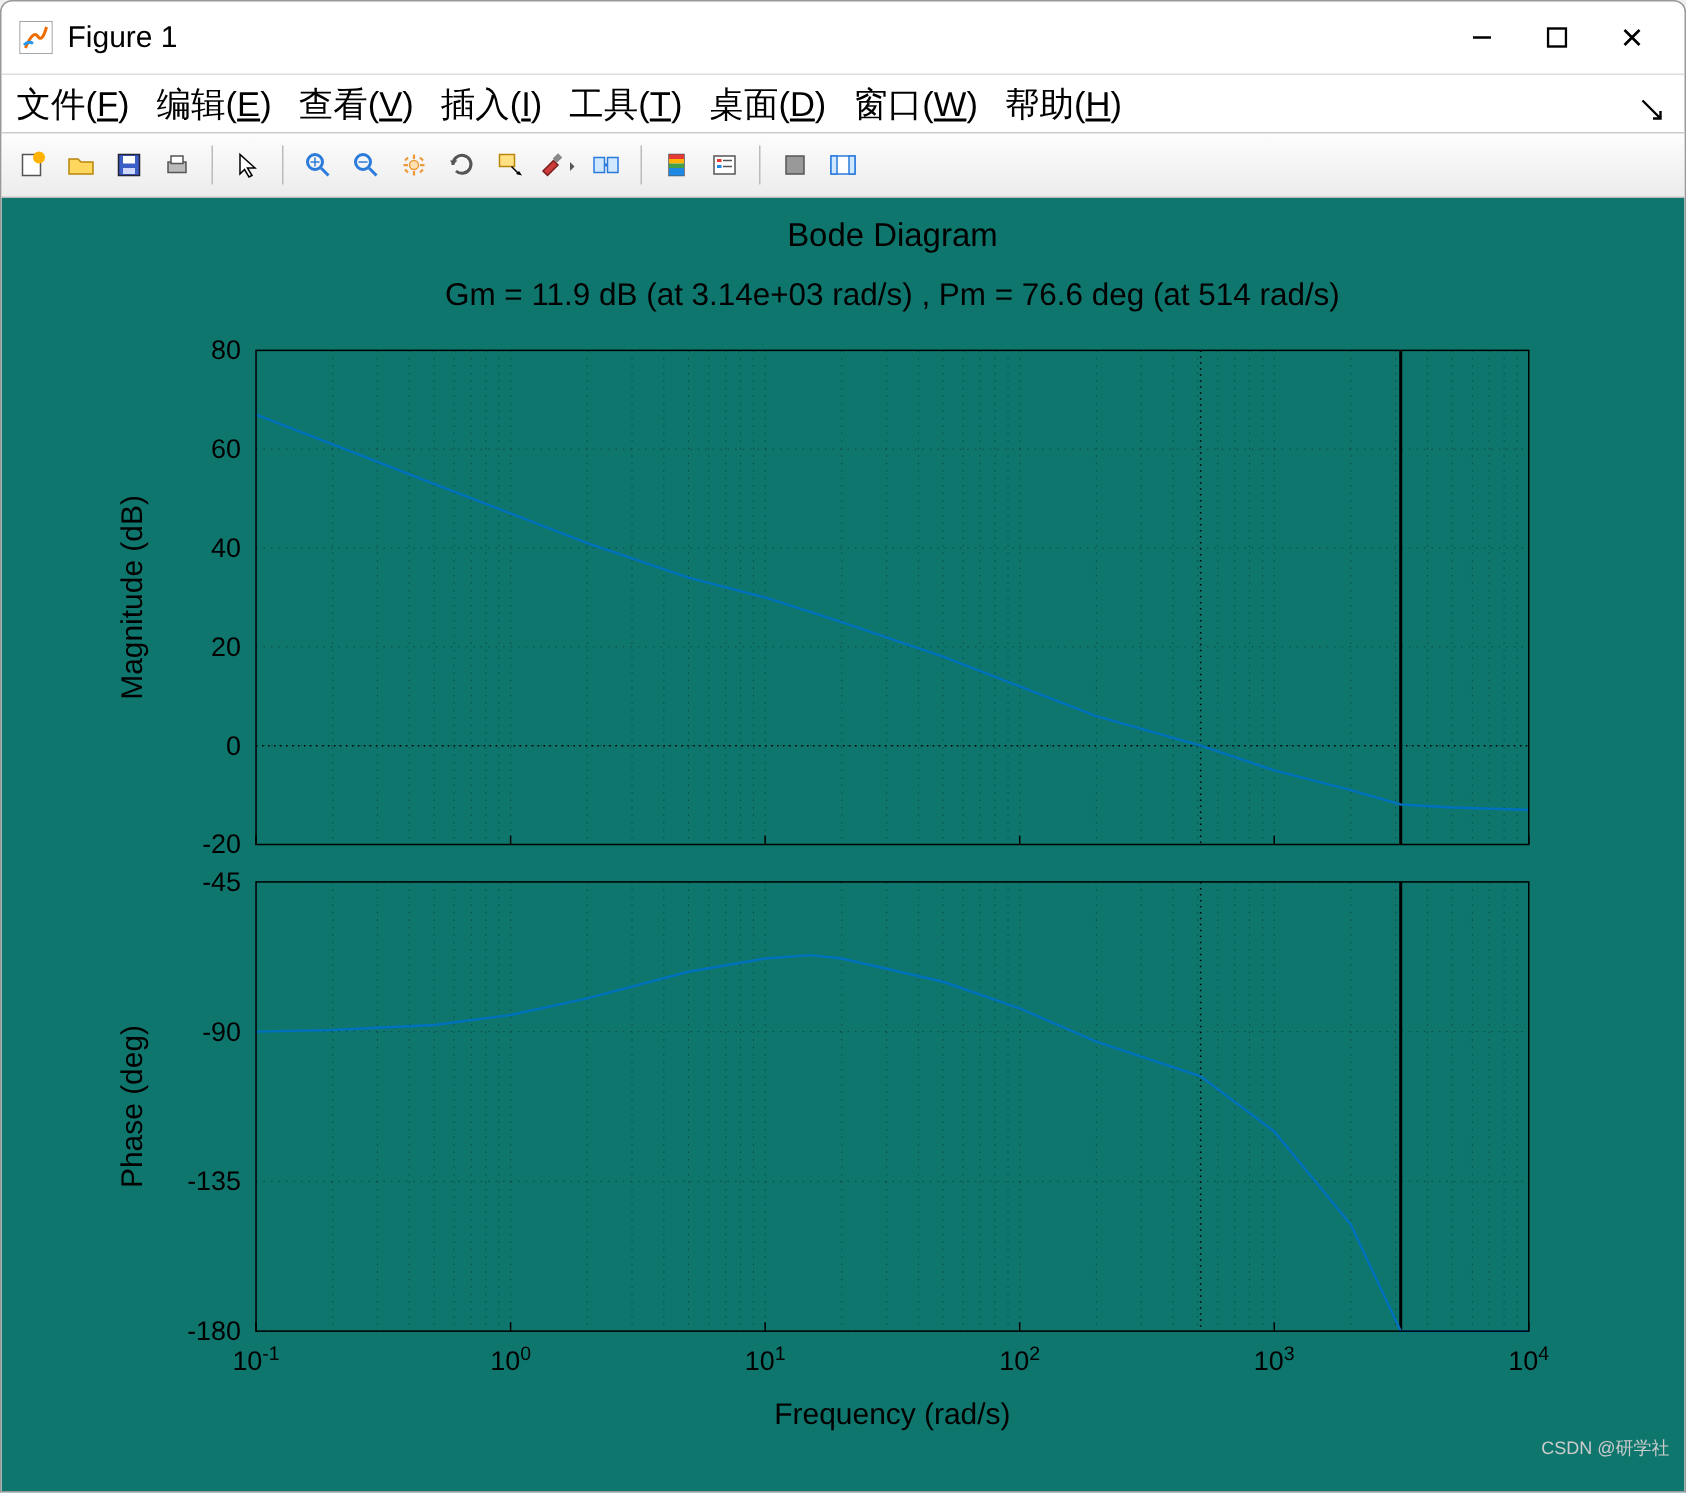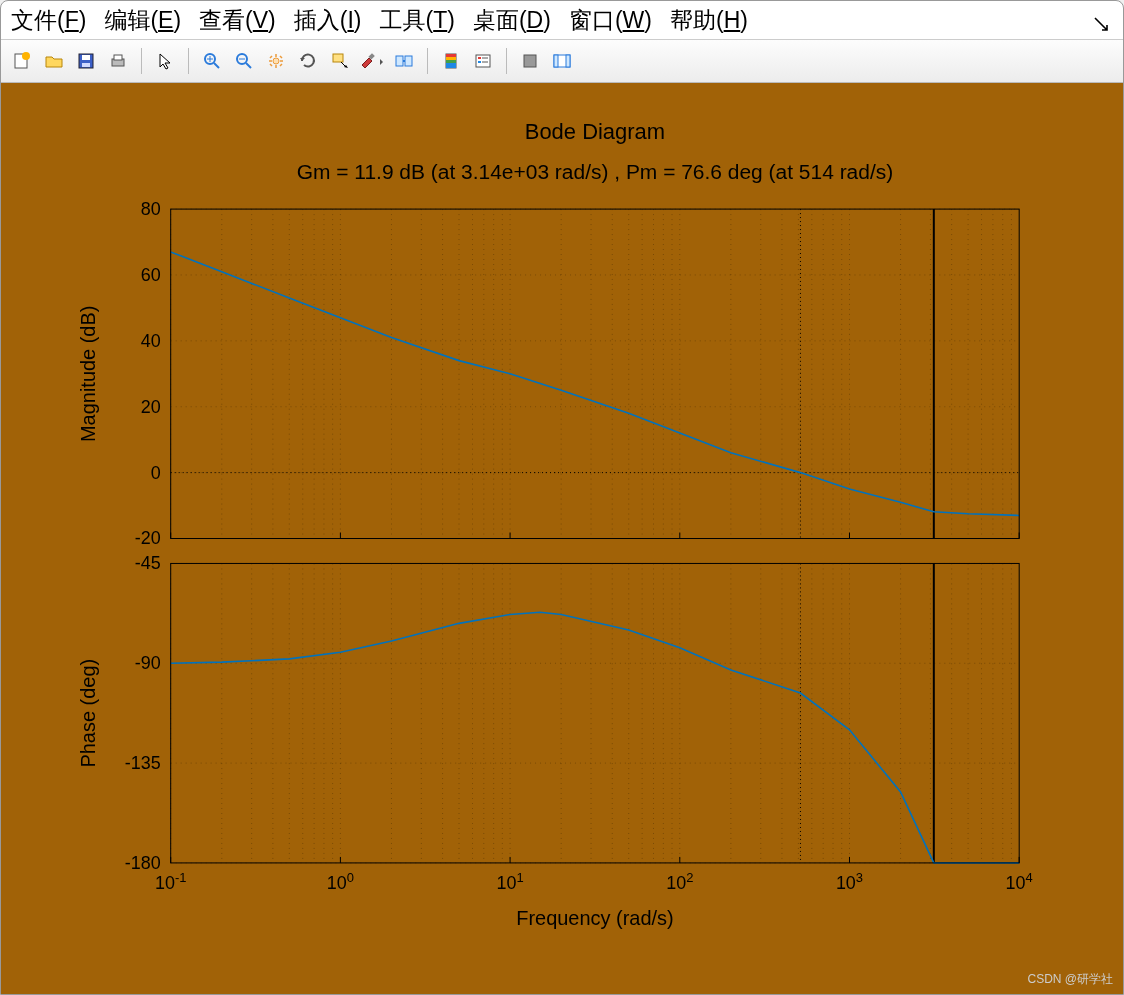--- a/index.html
+++ b/index.html
@@ -8,32 +8,58 @@
 .titlebar .icon{width:22px;height:22px;margin-right:10px}
 .titlebar .title{flex:1;font-size:20px}
 .titlebar .winbtn{width:46px;height:32px;display:flex;align-items:center;justify-content:center;margin-left:4px}
 .menubar{height:38px;display:flex;align-items:center;padding:0 10px;gap:18px;font-size:23px;border-bottom:1px solid #ccc;position:relative}
 .menubar .menu{cursor:default}
 .menubar .menu u{text-decoration:underline}
 .menubar .undock{position:absolute;right:14px;top:10px}
 .toolbar{height:42px;display:flex;align-items:center;padding:0 6px;border-bottom:1px solid #bbb;gap:2px;background:linear-gradient(#fdfdfd,#ececec)}
 .toolbar .btn{width:28px;height:28px;display:flex;align-items:center;justify-content:center;border:1px solid transparent;border-radius:2px}
 .toolbar .sep{width:1px;height:26px;background:#bbb;margin:0 6px}
-.figure{flex:1;position:relative;background:#a16207}
+.figure{flex:1;position:relative;background:#0f766e}
 .figure svg{width:100%;height:100%}
 .tick-label{font-size:18px;fill:#000}
 .axis-label{font-size:20px;fill:#000}
 .title-text{font-size:22px;fill:#000;text-anchor:middle}
 .sub-text{font-size:21px;fill:#000;text-anchor:middle}
-.watermark{position:absolute;right:10px;bottom:6px;font-size:12px;color:#ccc}
+.watermark{position:absolute;right:10px;bottom:20px;font-size:12px;color:#ccc}
 </style>
 </head>
 <body>
 
 <div class="window">
+  <div class="titlebar">
+    <span class="icon">
+      <svg viewBox="0 0 22 22">
+          <rect width="22" height="22" fill="#fff" stroke="#888"></rect>
+          <path d="M4 18 Q9 6 12 10 Q15 15 18 4" stroke="#ef6c00" stroke-width="2" fill="none"></path>
+          <path d="M3 16 Q6 13 9 15" stroke="#2196f3" stroke-width="2" fill="none"></path>
+        </svg>
+    </span>
+    <span class="title">Figure 1</span>
+    <span class="winbtn">
+        <svg width="14" height="14">
+          <line x1="1" y1="7" x2="13" y2="7" stroke="#000" stroke-width="1.6"></line>
+        </svg>
+      </span>
+    <span class="winbtn">
+        <svg width="14" height="14">
+          <rect x="1" y="1" width="12" height="12" fill="none" stroke="#000" stroke-width="1.6"></rect>
+        </svg>
+      </span>
+    <span class="winbtn">
+        <svg width="14" height="14">
+          <line x1="2" y1="2" x2="12" y2="12" stroke="#000" stroke-width="1.8"></line>
+          <line x1="12" y1="2" x2="2" y2="12" stroke="#000" stroke-width="1.8"></line>
+        </svg>
+      </span>
+  </div>
 
   <div class="menubar">
     <span class="menu"><span>文件(<u>F</u>)</span></span>
     <span class="menu"><span>编辑(<u>E</u>)</span></span>
     <span class="menu"><span>查看(<u>V</u>)</span></span>
     <span class="menu"><span>插入(<u>I</u>)</span></span>
     <span class="menu"><span>工具(<u>T</u>)</span></span>
     <span class="menu"><span>桌面(<u>D</u>)</span></span>
     <span class="menu"><span>窗口(<u>W</u>)</span></span>
     <span class="menu"><span>帮助(<u>H</u>)</span></span>

